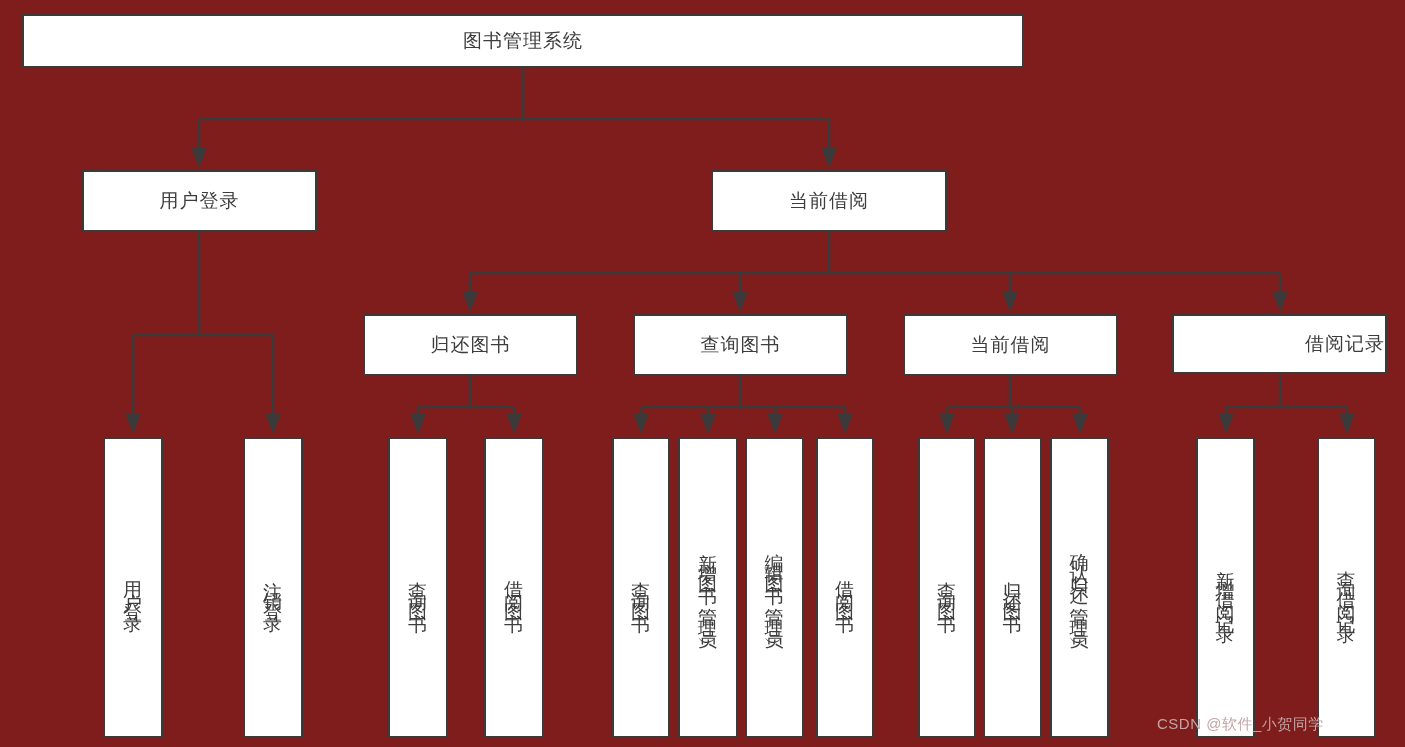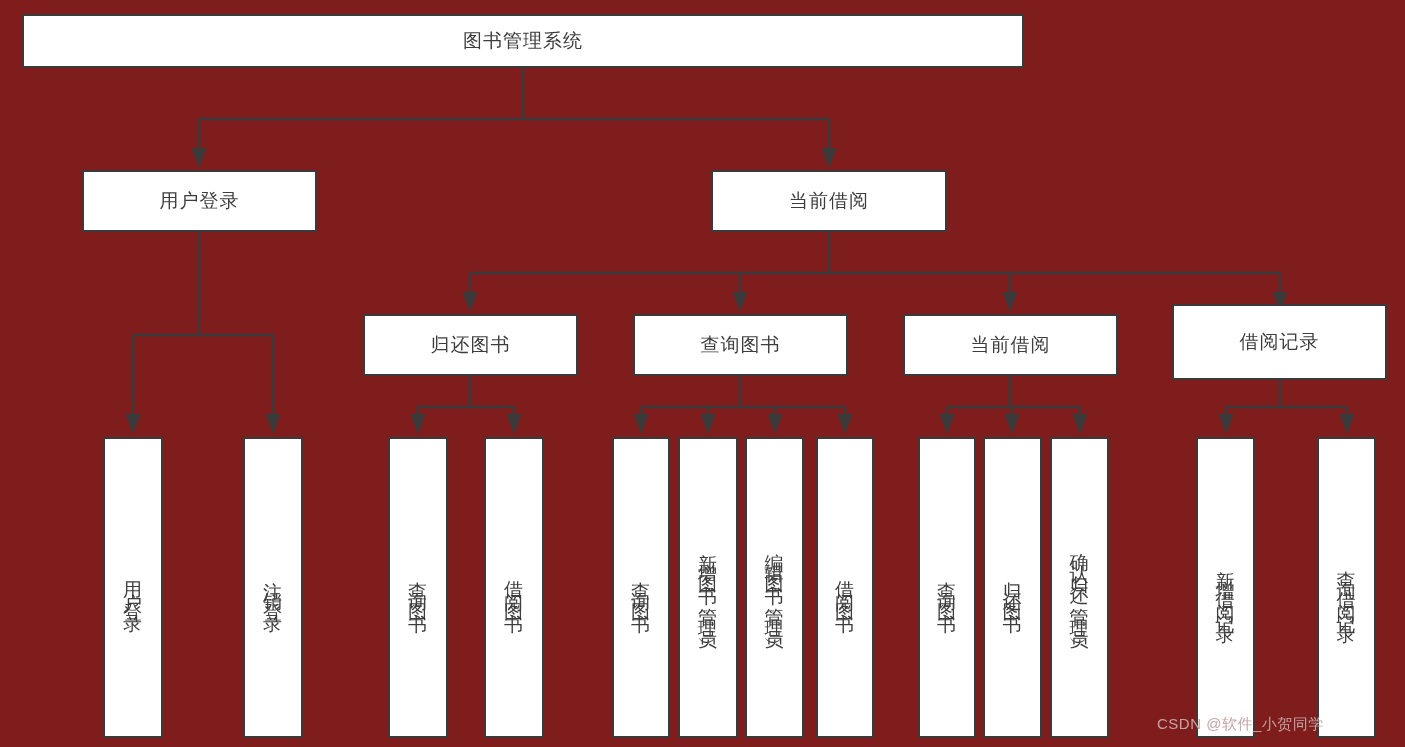--- a/index.html
+++ b/index.html
@@ -99,21 +99,21 @@
 
   <div class="node" style="left:363px; top:314px; width:215px; height:62px;">
     <span>归还图书</span>
   </div>
   <div class="node" style="left:633px; top:314px; width:215px; height:62px;">
     <span>查询图书</span>
   </div>
   <div class="node" style="left:903px; top:314px; width:215px; height:62px;justify-content:center;">
     <span>当前借阅</span>
   </div>
-  <div class="node" style="left:1172px; top:304px; width:215px; height:76px;">
+  <div class="node" style="left:1172px; top:314px; width:215px; height:60px;justify-content:flex-end;">
     <span>借阅记录</span>
   </div>
 
   <div class="node leaf" style="left:103px;">
     <span class="vtext">用户登录</span>
   </div>
   <div class="node leaf" style="left:243px;">
     <span class="vtext">注销登录</span>
   </div>
 

